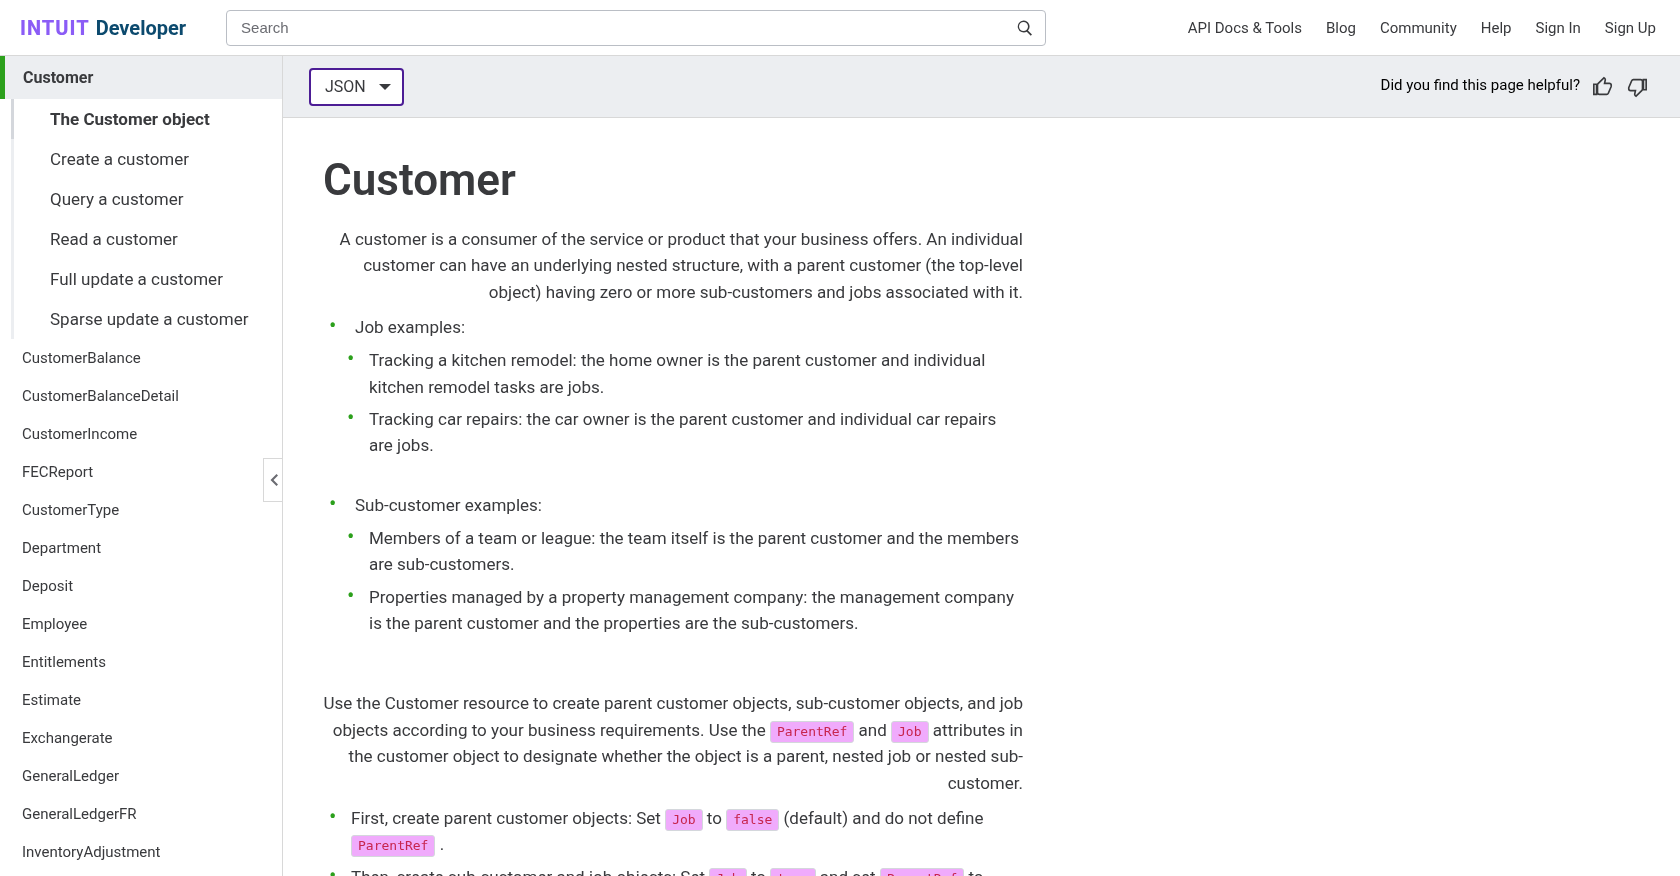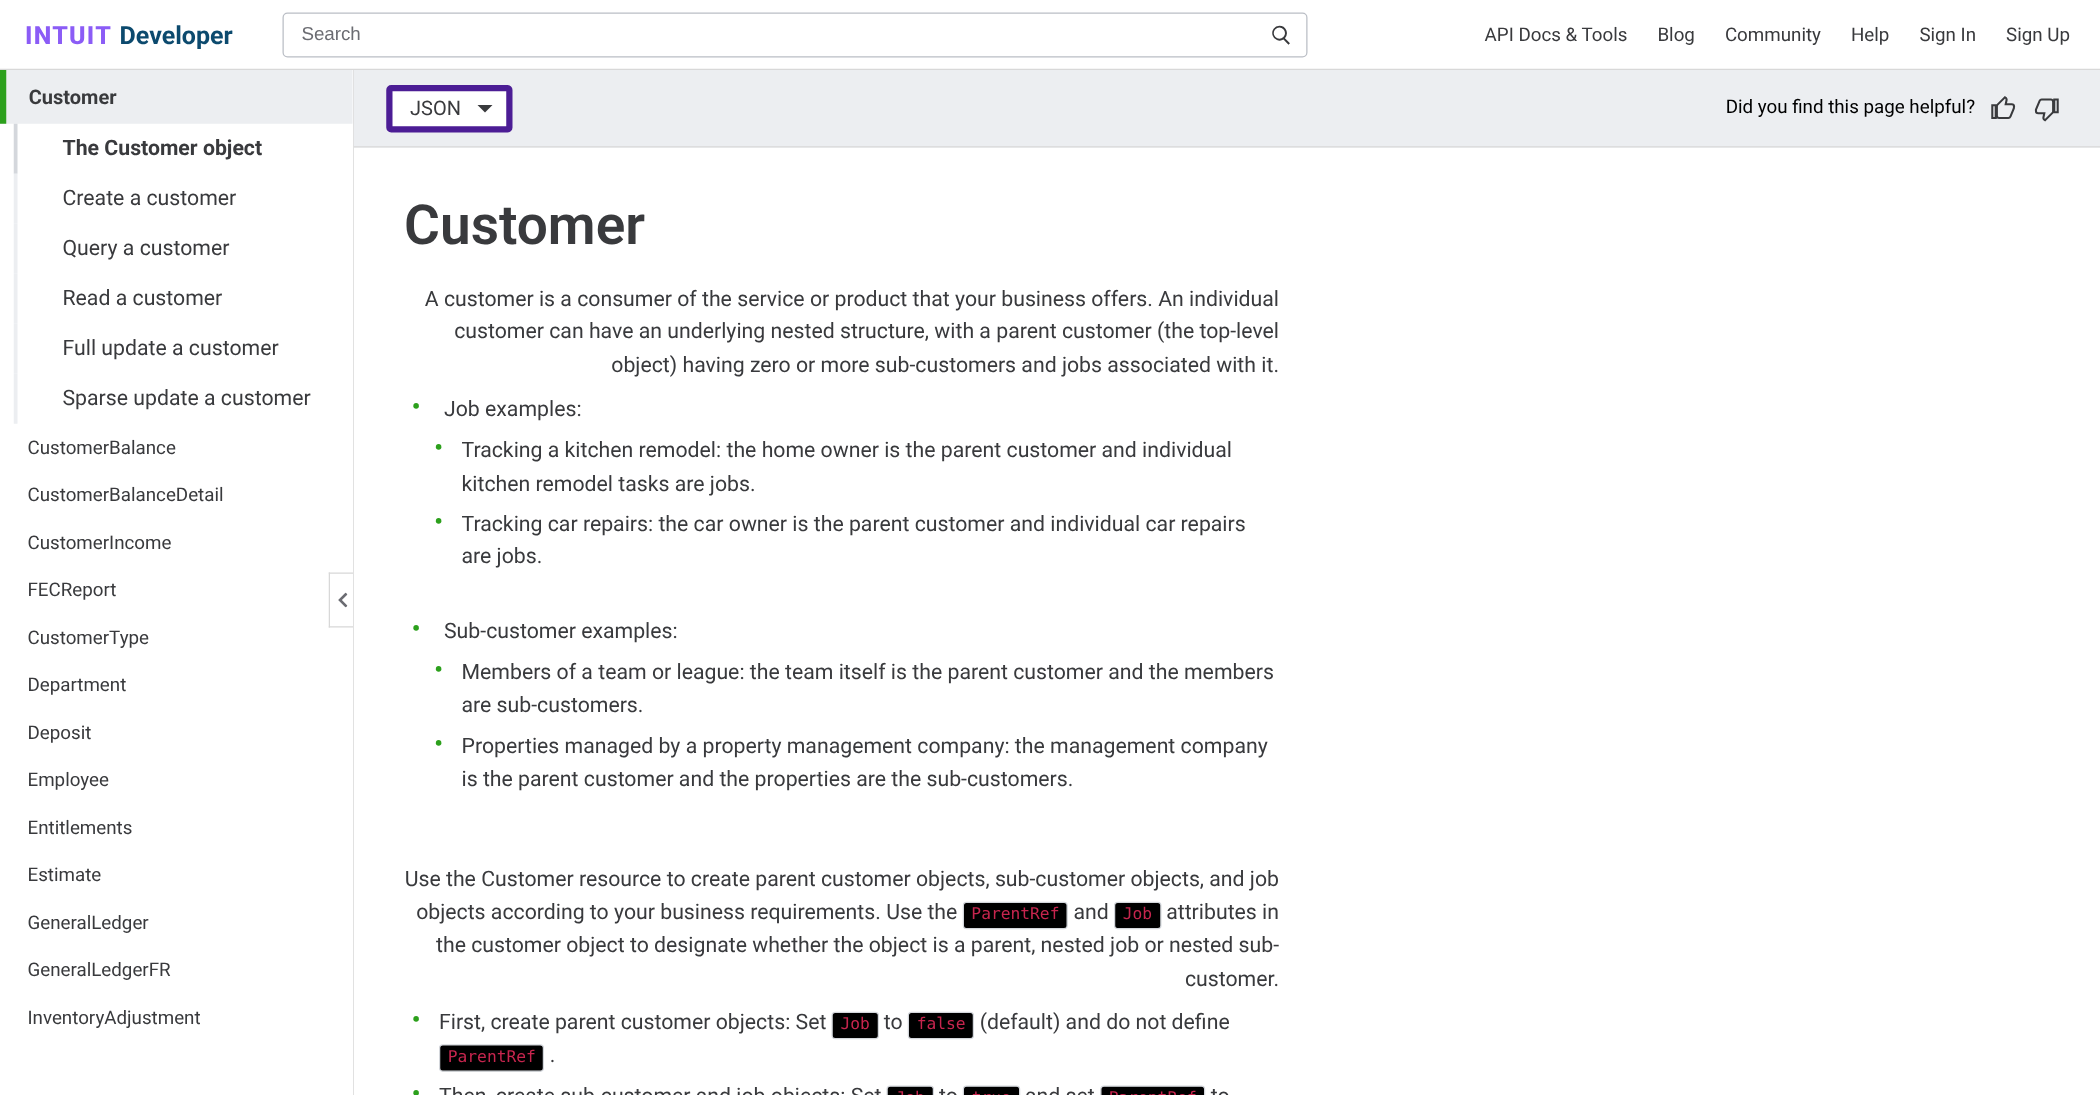--- a/index.html
+++ b/index.html
@@ -133,21 +133,21 @@
   .toolbar {
     height: 62px;
     background: #eceef1;
     border-bottom: 1px solid #d8d8d8;
     display: flex;
     align-items: center;
     padding: 0 32px 0 26px;
   }
   .select {
     height: 38px;
-    border: 5px solid #4c1d95;
+    border: 2px solid #4c1d95;
     border-radius: 4px;
     background: #fff;
     padding: 0 36px 0 14px;
     font-size: 16px;
     position: relative;
     display: inline-flex;
     align-items: center;
     cursor: pointer;
   }
   .select svg {
@@ -201,21 +201,21 @@
   ul.nested { padding-left: 14px; margin-top: 4px; margin-bottom: 24px; }
   .outer-li-label { display: block; padding-left: 4px; }
   .code-chip {
     display: inline-block;
     border: 1px solid #d4d7dc;
     border-radius: 3px;
     padding: 1px 6px;
     font-family: Menlo, Consolas, monospace;
     font-size: 13px;
     color: #c7254e;
-    background: #000000;
+    background: #f0abfc;
     vertical-align: baseline;
     line-height: 1.4;
   }
 </style>
 </head>
 <body>
 
 <div class="header">
   <div class="logo">
     <span class="logo-intuit">INTUIT</span>
@@ -252,20 +252,21 @@
     <div class="side-item">CustomerBalance</div>
     <div class="side-item">CustomerBalanceDetail</div>
     <div class="side-item">CustomerIncome</div>
     <div class="side-item">FECReport</div>
     <div class="side-item">CustomerType</div>
     <div class="side-item">Department</div>
     <div class="side-item">Deposit</div>
     <div class="side-item">Employee</div>
     <div class="side-item">Entitlements</div>
     <div class="side-item">Estimate</div>
+    <div class="side-item">Exchangerate</div>
     <div class="side-item">GeneralLedger</div>
     <div class="side-item">GeneralLedgerFR</div>
     <div class="side-item">InventoryAdjustment</div>
     <div class="collapse-handle">
       <svg viewBox="0 0 8 12">
           <path d="M6.5 0L8 1.5 3.5 6 8 10.5 6.5 12 0.5 6z"></path>
         </svg>
     </div>
   </div>
 

